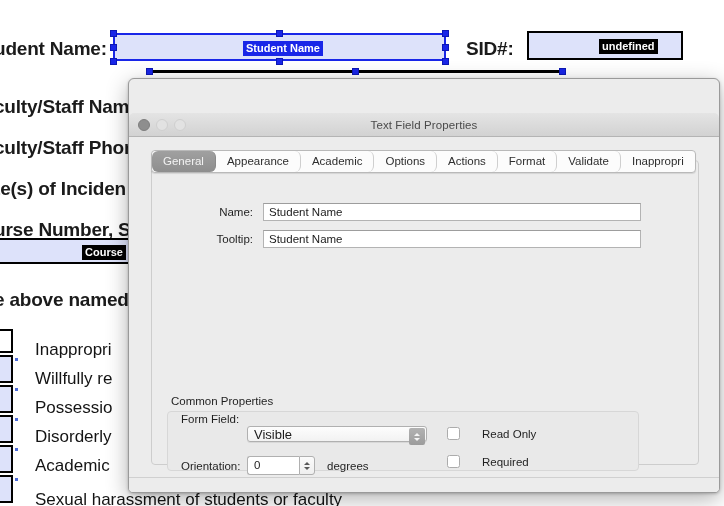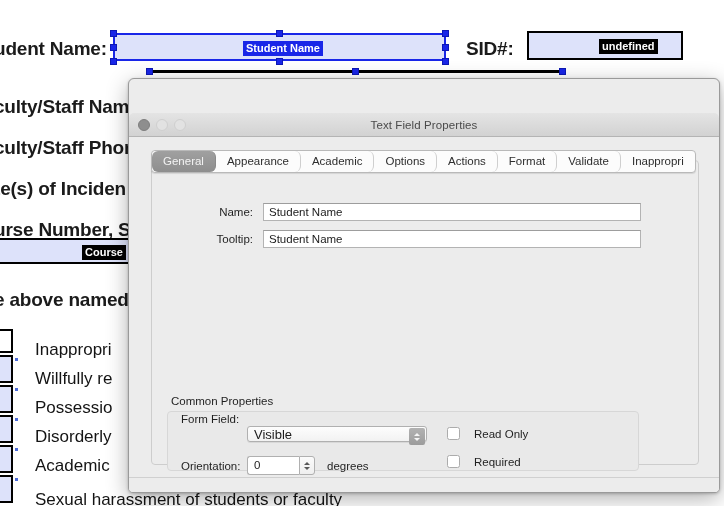--- a/index.html
+++ b/index.html
@@ -342,21 +342,21 @@
     border-right: 3px solid transparent;
   }
   .stepper-btns i.up   { border-bottom: 3.5px solid #595959; margin-bottom: 2px; }
   .stepper-btns i.down { border-top: 3.5px solid #595959; }
 
   
   .cbx-row {
     position: absolute;
     display: flex;
     align-items: center;
-    gap: 14px;
+    gap: 22px;
   }
   .cbx {
     width: 13px; height: 13px;
     background: #ffffff;
     border: 1px solid #acacac;
     border-radius: 2.5px;
     box-sizing: border-box;
     flex: 0 0 auto;
   }
   .cbx-label {

